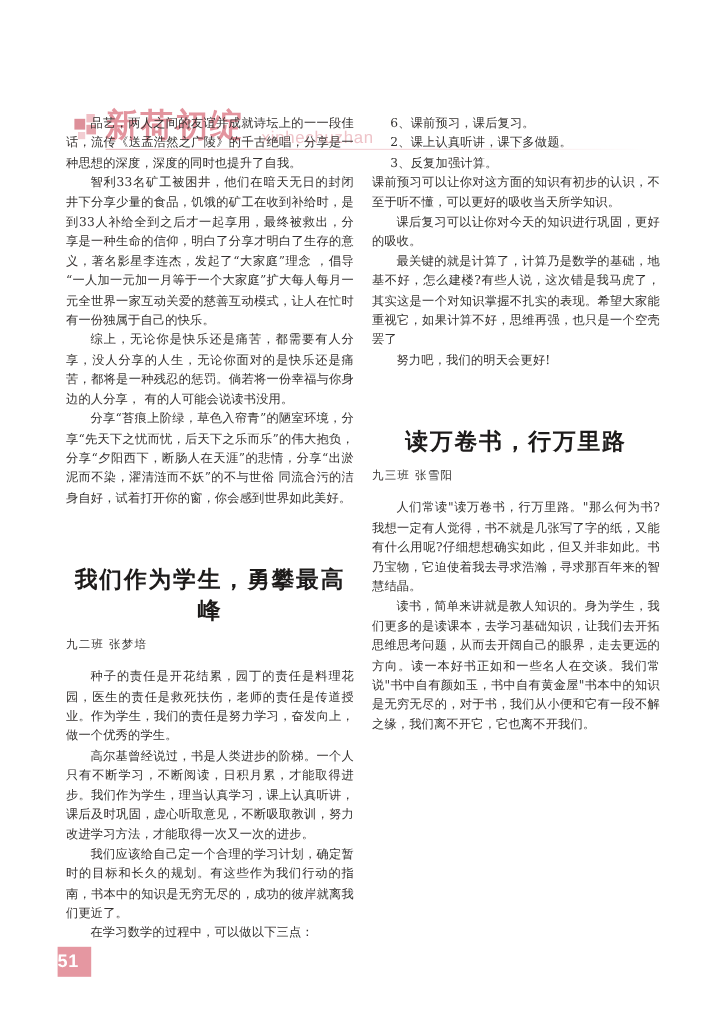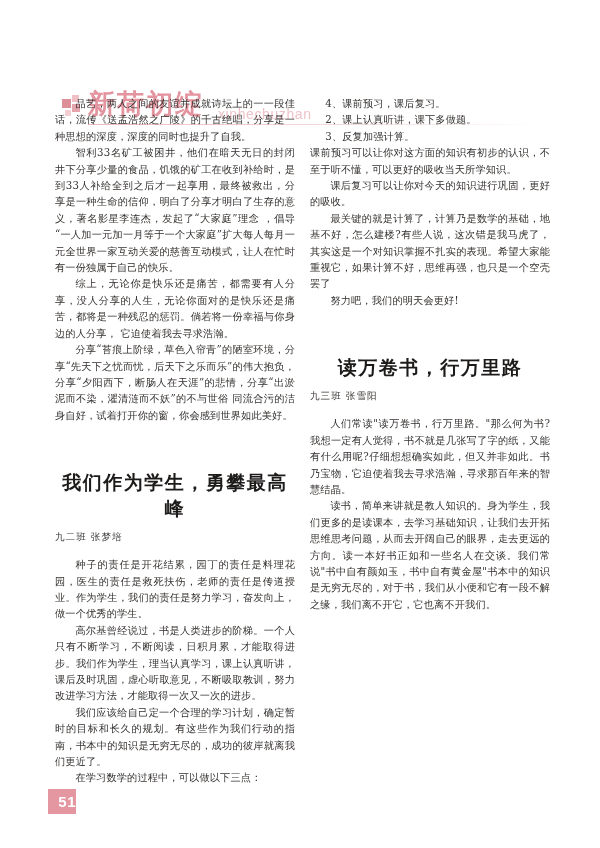--- a/index.html
+++ b/index.html
@@ -133,21 +133,21 @@
     left: 48px;
     top: 789px;
     width: 28px;
     height: 25px;
     background: #e597a1;
     color: #ffffff;
     font-family: "Liberation Sans", sans-serif;
     font-size: 15px;
     font-weight: bold;
     line-height: 25px;
-    text-align: right;
+    text-align: left;
     letter-spacing: 0.5px;
   }
 </style>
 </head>
 <body>
 
 <div class="masthead">
   <div class="logo-mark">
     <i class="sq-a"></i>
       <i class="sq-b"></i>
@@ -158,38 +158,38 @@
   <div class="masthead-pinyin">xinhechuzhan</div>
   <div class="masthead-rule"></div>
 </div>
 
 <div class="columns">
 
   <div class="col col-left">
 
     <p class="para">品艺，两人之间的友谊并成就诗坛上的一一段佳话，流传《送孟浩然之广陵》的千古绝唱，分享是一种思想的深度，深度的同时也提升了自我。</p>
     <p class="para">智利33名矿工被困井，他们在暗天无日的封闭井下分享少量的食品，饥饿的矿工在收到补给时，是到33人补给全到之后才一起享用，最终被救出，分享是一种生命的信仰，明白了分享才明白了生存的意义，著名影星李连杰，发起了“大家庭”理念 ，倡导“一人加一元加一月等于一个大家庭”扩大每人每月一元全世界一家互动关爱的慈善互动模式，让人在忙时有一份独属于自己的快乐。</p>
-    <p class="para">综上，无论你是快乐还是痛苦，都需要有人分享，没人分享的人生，无论你面对的是快乐还是痛苦，都将是一种残忍的惩罚。倘若将一份幸福与你身边的人分享， 它迫使着我去寻求浩瀚。</p>
+    <p class="para">综上，无论你是快乐还是痛苦，都需要有人分享，没人分享的人生，无论你面对的是快乐还是痛苦，都将是一种残忍的惩罚。倘若将一份幸福与你身边的人分享， 有的人可能会说读书没用。</p>
     <p class="para">分享“苔痕上阶绿，草色入帘青”的陋室环境，分享“先天下之忧而忧，后天下之乐而乐”的伟大抱负，分享“夕阳西下，断肠人在天涯”的悲情，分享“出淤泥而不染，濯清涟而不妖”的不与世俗 同流合污的洁身自好，试着打开你的窗，你会感到世界如此美好。</p>
 
     <div class="sp-title-top"></div>
     <h2 class="article-title">我们作为学生，勇攀最高峰</h2>
     <div class="sp-title-bottom"></div>
     <p class="byline">九二班  张梦培</p>
     <div class="sp-byline-bottom"></div>
 
     <p class="para">种子的责任是开花结累，园丁的责任是料理花园，医生的责任是救死扶伤，老师的责任是传道授业。作为学生，我们的责任是努力学习，奋发向上，做一个优秀的学生。</p>
     <p class="para">高尔基曾经说过，书是人类进步的阶梯。一个人只有不断学习，不断阅读，日积月累，才能取得进步。我们作为学生，理当认真学习，课上认真听讲，课后及时巩固，虚心听取意见，不断吸取教训，努力改进学习方法，才能取得一次又一次的进步。</p>
     <p class="para">我们应该给自己定一个合理的学习计划，确定暂时的目标和长久的规划。有这些作为我们行动的指南，书本中的知识是无穷无尽的，成功的彼岸就离我们更近了。</p>
     <p class="para">在学习数学的过程中，可以做以下三点：</p>
   </div>
 
   <div class="col col-right">
 
-    <p class="listitem">4、课前预习，课后复习。</p>
+    <p class="listitem">6、课前预习，课后复习。</p>
     <p class="listitem">2、课上认真听讲，课下多做题。</p>
     <p class="listitem">3、反复加强计算。</p>
 
     <p class="para noindent">课前预习可以让你对这方面的知识有初步的认识，不至于听不懂，可以更好的吸收当天所学知识。</p>
     <p class="para">课后复习可以让你对今天的知识进行巩固，更好的吸收。</p>
     <p class="para">最关键的就是计算了，计算乃是数学的基础，地基不好，怎么建楼?有些人说，这次错是我马虎了，其实这是一个对知识掌握不扎实的表现。希望大家能重视它，如果计算不好，思维再强，也只是一个空壳罢了</p>
     <p class="para">努力吧，我们的明天会更好!</p>
 
     <div class="sp-title-top"></div>
     <h2 class="article-title">读万卷书，行万里路</h2>

